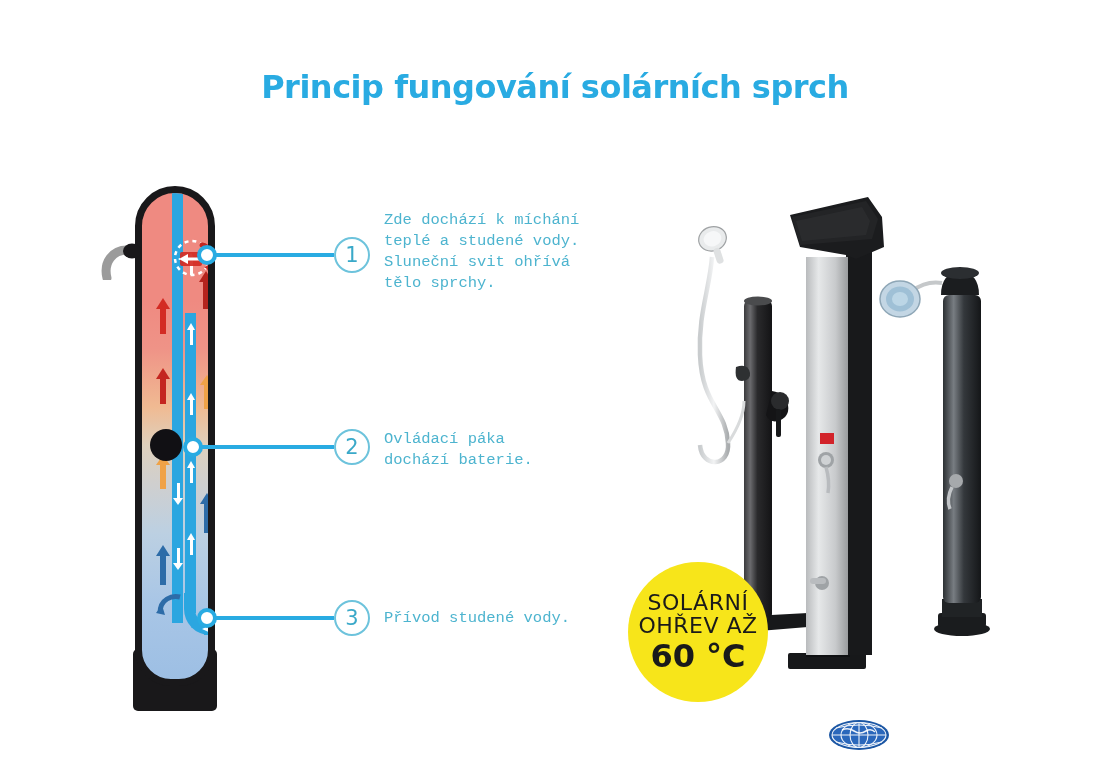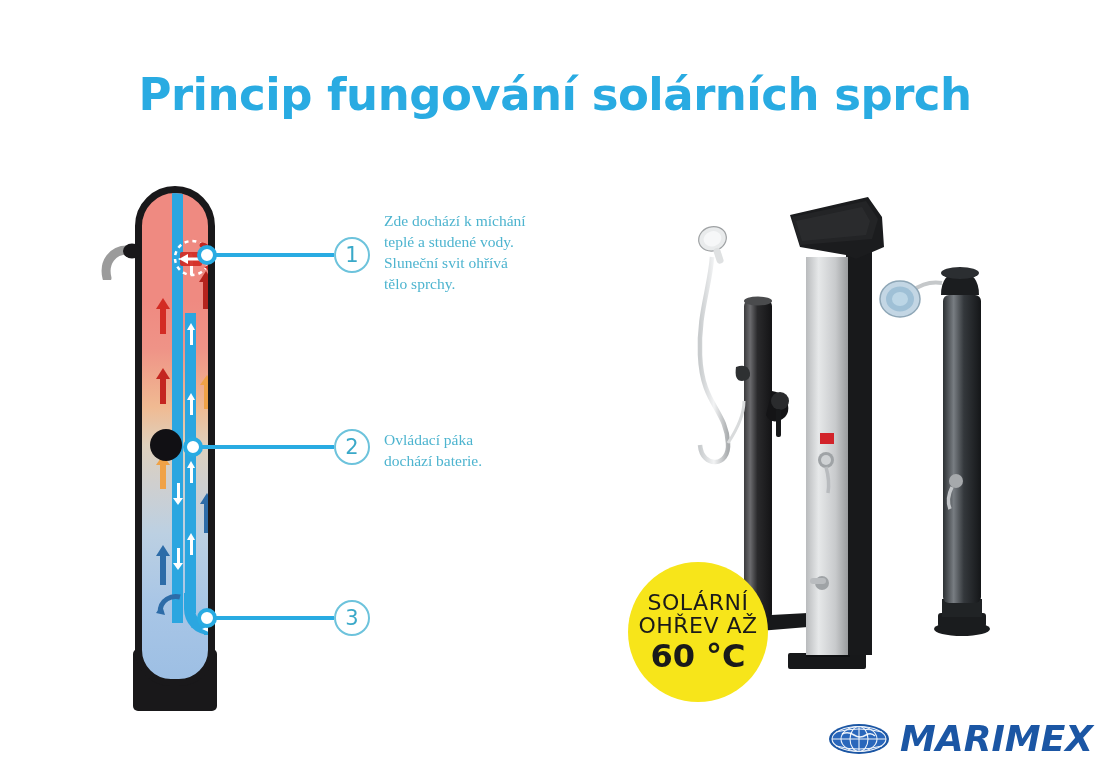--- a/index.html
+++ b/index.html
@@ -18,21 +18,21 @@
   }
 
   
   .title {
     position: absolute;
     left: 0;
     top: 68px;
     width: 1110px;
     text-align: center;
     font-family: "DejaVu Sans", sans-serif;
-    font-size: 45px;
+    font-size: 32px;
     font-weight: bold;
     color: #29ABE2;
     letter-spacing: -0.5px;
   }
 
   
   .column-wrap {
     position: absolute;
     left: 125px;
     top: 186px;
@@ -170,21 +170,21 @@
     color: #3aa9c9;
     font-family: "DejaVu Sans", sans-serif;
     font-size: 21px;
     display: flex;
     align-items: center;
     justify-content: center;
     background: #ffffff;
   }
   .callout-text {
     position: absolute;
-    font-family: Liberation Serif, serif;
+    font-family: Liberation Mono, monospace;
     font-size: 15.5px;
     line-height: 21px;
     color: #4db4cf;
     white-space: pre-line;
   }
 
   
   .badge {
     position: absolute;
     left: 628px;
@@ -350,20 +350,21 @@
 
   <div class="callout-dot" style="left:183px; top:437px;"></div>
   <div class="callout-line" style="left:200px; top:445px; width:134px;"></div>
   <div class="num-circle" style="left:334px; top:429px;">2</div>
   <div class="callout-text" style="left:384px; top:429px; width:215px;">Ovládací páka
 dochází baterie.</div>
 
   <div class="callout-dot" style="left:197px; top:608px;"></div>
   <div class="callout-line" style="left:214px; top:616px; width:120px;"></div>
   <div class="num-circle" style="left:334px; top:600px;">3</div>
+  <div class="callout-text" style="left:384px; top:608px; width:230px;">Přívod studené vody.</div>
 
   <svg class="photos" viewBox="0 0 420 490">
     <defs>
       <linearGradient id="blkTube" x1="0" y1="0" x2="1" y2="0">
         <stop offset="0%" stop-color="#3a3a3c"></stop>
         <stop offset="22%" stop-color="#6b6b6e"></stop>
         <stop offset="48%" stop-color="#2a2a2c"></stop>
         <stop offset="100%" stop-color="#131315"></stop>
       </linearGradient>
       <linearGradient id="silver" x1="0" y1="0" x2="1" y2="0">
@@ -468,16 +469,15 @@
         <ellipse cx="31" cy="17" rx="27" ry="12.5"></ellipse>
         <ellipse cx="31" cy="17" rx="18" ry="12.5"></ellipse>
         <ellipse cx="31" cy="17" rx="9" ry="12.5"></ellipse>
         <line x1="31" y1="4.5" x2="31" y2="29.5"></line>
         <line x1="4" y1="17" x2="58" y2="17"></line>
         <path d="M8 10 Q31 4 54 10"></path>
         <path d="M8 24 Q31 30 54 24"></path>
       </g>
       <path d="M14 12 q6 -3 12 1 q6 4 12 0 q5 -3 9 1" stroke="#ffffff" stroke-width="1.6" fill="none" opacity="0.9"></path>
     </svg>
-    <div class="logo-text">MARIMEX</div>
   </div>
 
 </div>
 
 </body></html>

